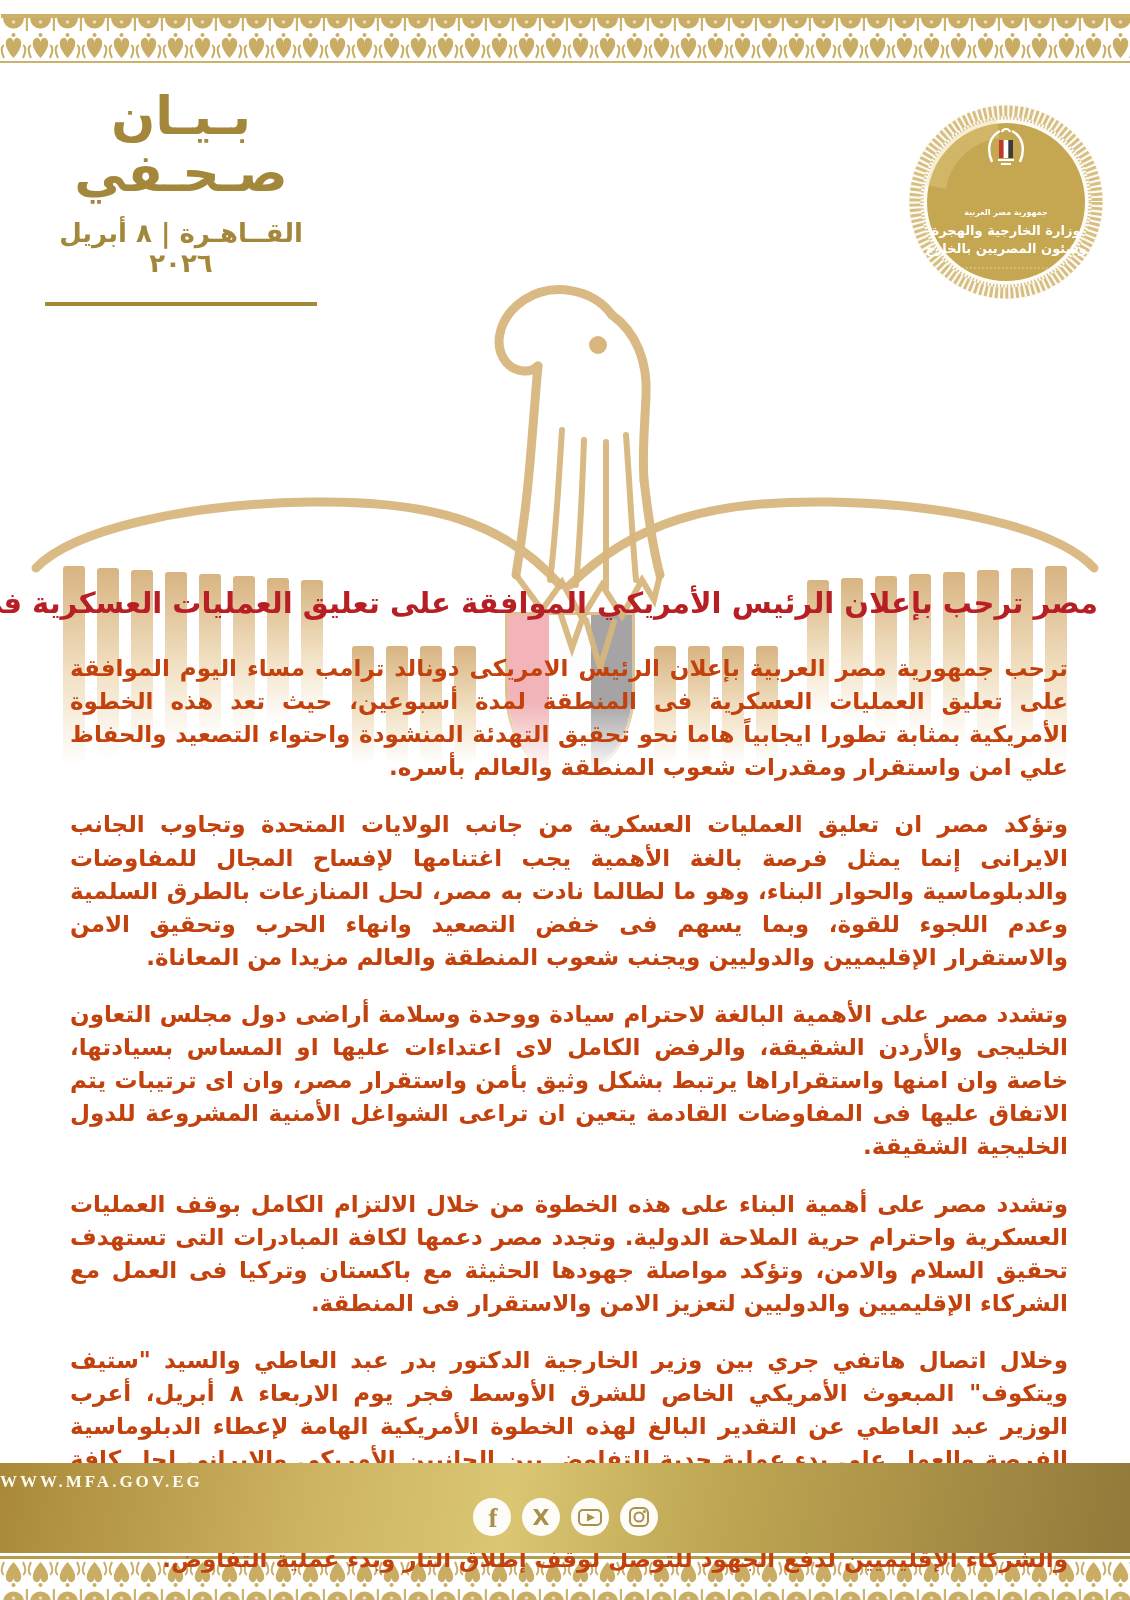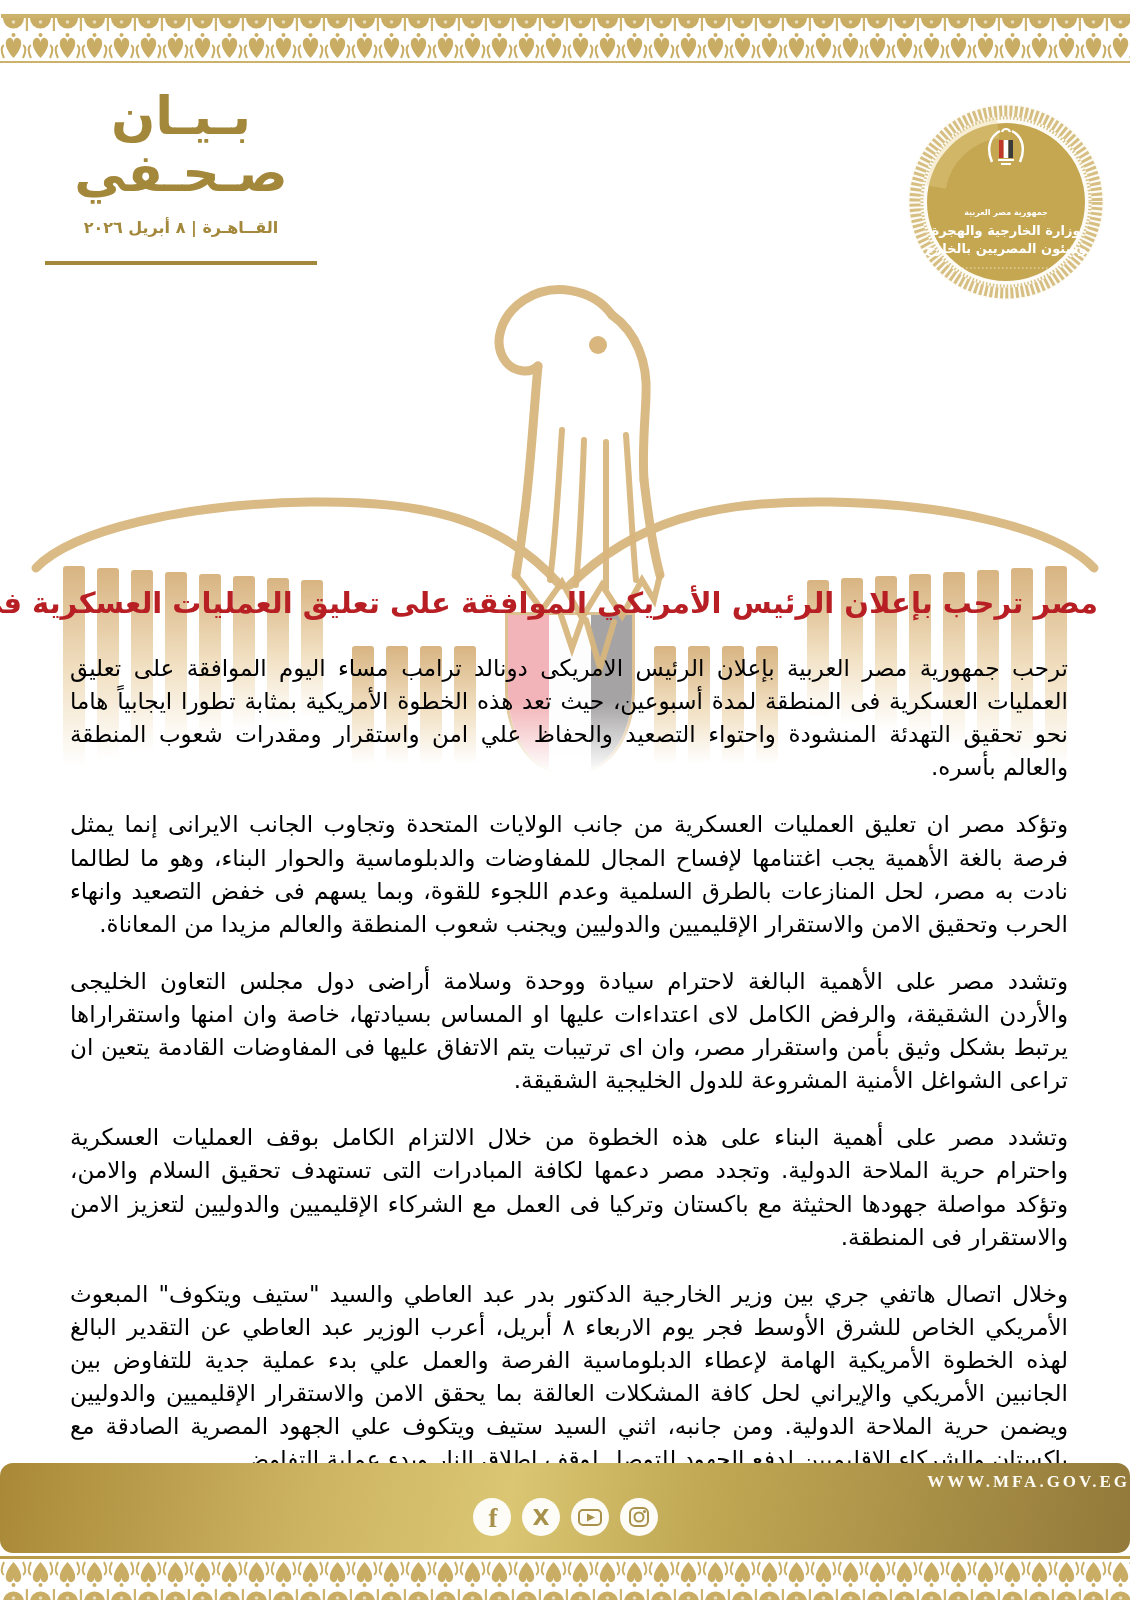--- a/index.html
+++ b/index.html
@@ -9,21 +9,21 @@
   
   .border{position:absolute;left:0;width:1130px;height:48px;}
   .border.top{top:13px;border-bottom:2px solid #cdb26b;}
   .border.bottom{top:1556px;border-top:3px solid #b99c4a;}
   .border svg{display:block;}
   .border.bottom svg{transform:scaleY(-1);}
 
   
   .masthead{position:absolute;top:88px;left:36px;width:290px;text-align:center;color:#a3873b;direction:rtl;}
   .press-title{font-size:52px;font-weight:bold;line-height:1.1;}
-  .press-date{font-size:16px;font-weight:bold;margin-top:16px;}
+  .press-date{font-size:26px;font-weight:bold;margin-top:16px;}
   .gold-rule{margin:24px auto 0;width:272px;border-top:4px solid #a3873b;}
 
   
   .seal{position:absolute;top:102px;right:32px;width:200px;height:200px;}
 
   
   .watermark{position:absolute;inset:0;z-index:0;}
   .fbar{position:absolute;width:22px;border-radius:3px;
         background:linear-gradient(180deg,rgba(214,176,123,.95),rgba(240,221,188,.88) 55%,rgba(247,240,229,0));}
   .eagle-svg{position:absolute;left:0;top:270px;z-index:1;}
@@ -31,28 +31,28 @@
         border:3px solid rgba(216,182,126,.85);border-radius:0 0 62px 62px / 0 0 84px 84px;overflow:hidden;
         -webkit-mask-image:linear-gradient(#000 55%,transparent 98%);mask-image:linear-gradient(#000 55%,transparent 98%);}
   .flag-shield div{flex:1;}
   .fs-red{background:#f2b4b8;} .fs-white{background:#fdfdfd;} .fs-black{background:#a5a3a4;}
 
   
   .headline{position:absolute;top:586px;left:40px;right:40px;margin:0;z-index:2;
         direction:rtl;text-align:center;white-space:nowrap;
         font-size:29px;font-weight:bold;color:#b71f24;}
   .body-text{position:absolute;top:652px;left:70px;right:70px;z-index:2;
-        direction:rtl;text-align:justify;color:#000000;
-        font-size:23px;font-weight:normal;line-height:1.44;}
+        direction:rtl;text-align:justify;color:#c2410c;
+        font-size:23px;font-weight:bold;line-height:1.44;}
   .body-text p{margin:0 0 24px 0;}
 
   
   .footer-band{position:absolute;left:0;top:1463px;width:1130px;height:90px;z-index:2;
         background:linear-gradient(100deg,#a98938 0%,#cdb463 28%,#dac673 45%,#c0a854 62%,#93793a 100%);
-        text-align:right;border-radius:13px;}
+        text-align:left;}
   .website{margin-top:9px;font-family:"Liberation Serif",serif;font-size:17px;letter-spacing:3px;
         color:#fdfbf3;font-weight:bold;}
   .socials{margin-top:5px;display:flex;justify-content:center;gap:9px;}
   .socials svg{display:block;cursor:pointer;}
 </style>
 </head>
 <body>
 
 <div class="page">
 

